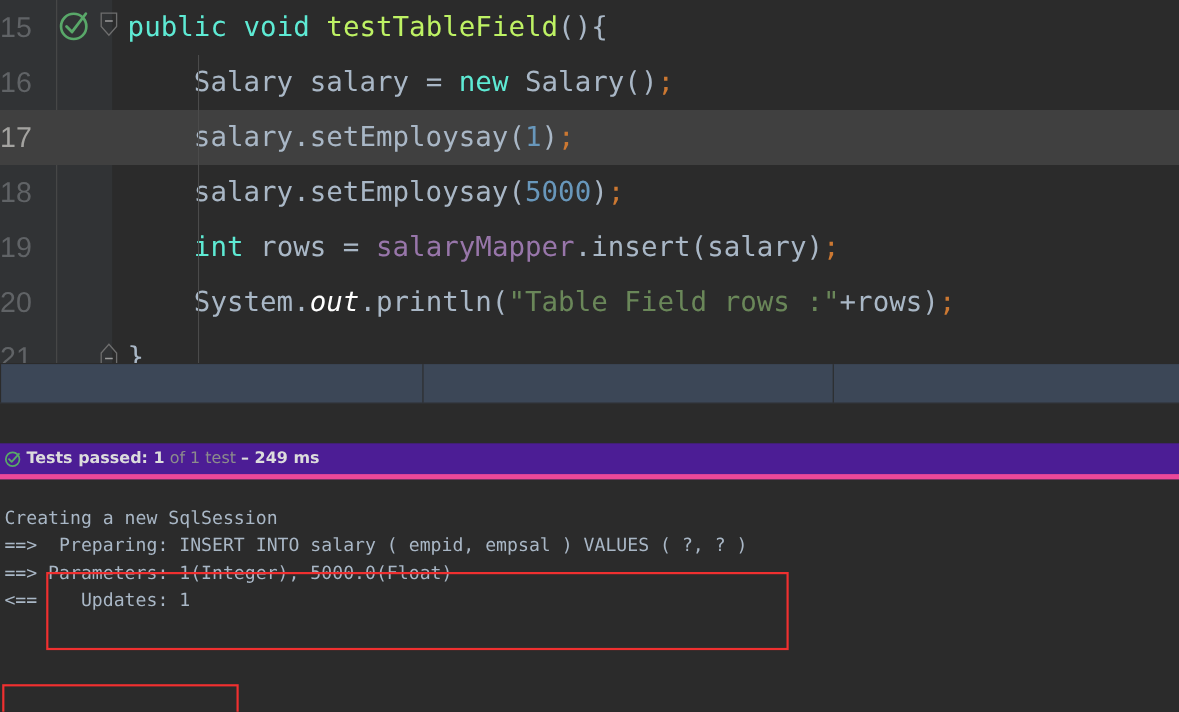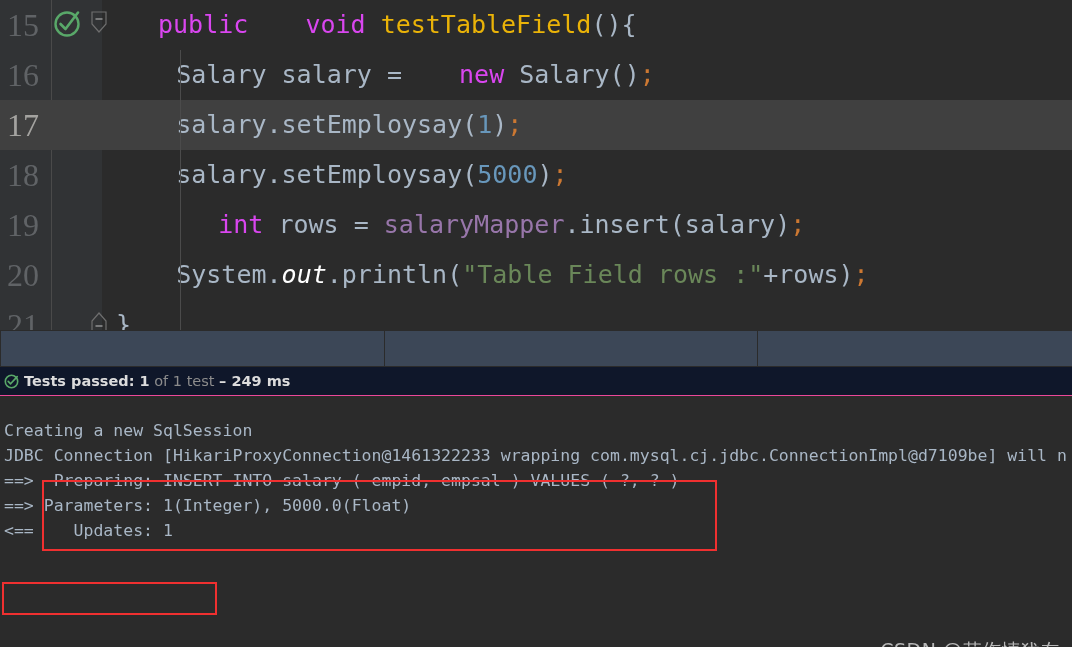--- a/index.html
+++ b/index.html
@@ -36,24 +36,24 @@
     display: flex;
     align-items: center;
   }
   .code-row.current {
     background: #404040;
   }
 
   
   .gutter-num {
     width: 46px;
-    text-align: center;
+    text-align: left;
     color: #606366;
-    font-size: 32px;
-    font-family: Liberation Serif, serif;
+    font-size: 26px;
+    font-family: Liberation Sans, sans-serif;
     flex: 0 0 46px;
     padding-right: 2px;
     letter-spacing: 0px;
   }
   .code-row.current .gutter-num {
     color: #a4a3a0;
   }
   .gutter-icons {
     flex: 0 0 56px;
     width: 56px;
@@ -110,22 +110,22 @@
   
   .indent-guide {
     position: absolute;
     width: 1px;
     background: #4b4b4b;
     z-index: 1;
     pointer-events: none;
   }
 
   
-  .kw       { color: #d946ef; margin-left: 42px; }
-  .method   { color: #eab308; }
+  .kw       { color: #5eead4; }
+  .method   { color: #bef264; }
   .ident    { color: #a9b7c6; text-align: center; }
   .num      { color: #6897bb; }
   .str      { color: #6a8759; }
   .field    { color: #9876aa; }
   .static-i { color: #ffffff; font-style: italic; }
   .punc     { color: #a9b7c6; }
   .semi     { color: #cc7832; }
 
   
   .panel-strip {
@@ -147,25 +147,26 @@
   .panel-strip .edge-l {
     position: absolute;
     left: 0; top: 0; bottom: 0;
     width: 1px;
     background: #2b2b2b;
   }
 
   
   .test-status {
     height: 28px;
-    background: #0f172a;
+    background: #4c1d95;
     display: flex;
     align-items: center;
     padding-left: 4px;
-    border-bottom: 1px solid #ec4899;
+    border-bottom: 5px solid #ec4899;
+    margin-top: 36px;
   }
   .test-status .label {
     font-family: "DejaVu Sans", sans-serif;
     font-size: 14.5px;
     margin-left: 4px;
   }
   .ts-strong { color: #dcdcdc; font-weight: bold; }
   .ts-dim    { color: #8c8c8c; }
   .ts-time   { color: #dcdcdc; font-weight: bold; }
 
@@ -295,21 +296,20 @@
         <circle cx="7.5" cy="8.5" r="6.2" fill="none" stroke="#59a869" stroke-width="1.6"></circle>
         <path d="M4.2 8.4 L6.6 10.8 L13.2 3.6" fill="none" stroke="#59a869" stroke-width="1.7" stroke-linecap="round" stroke-linejoin="round"></path>
       </svg>
     </span>
     <span class="label"><span class="ts-strong">Tests passed: 1</span><span class="ts-dim"> of 1 test </span><span class="ts-time">– 249 ms</span></span>
   </div>
 
   <div class="console">
     <div id="console-lines">
         <div class="console-line">Creating a new SqlSession</div>
-        <div class="console-line">JDBC Connection [HikariProxyConnection@1461322233 wrapping com.mysql.cj.jdbc.ConnectionImpl@d7109be] will n</div>
         <div class="console-line">==&gt;  Preparing: INSERT INTO salary ( empid, empsal ) VALUES ( ?, ? )</div>
         <div class="console-line">==&gt; Parameters: 1(Integer), 5000.0(Float)</div>
         <div class="console-line">&lt;==    Updates: 1</div>
       </div>
 
     <div class="red-box sql"></div>
     <div class="red-box result"></div>
 
     <div class="watermark">CSDN @花伤情犹在</div>
   </div>

